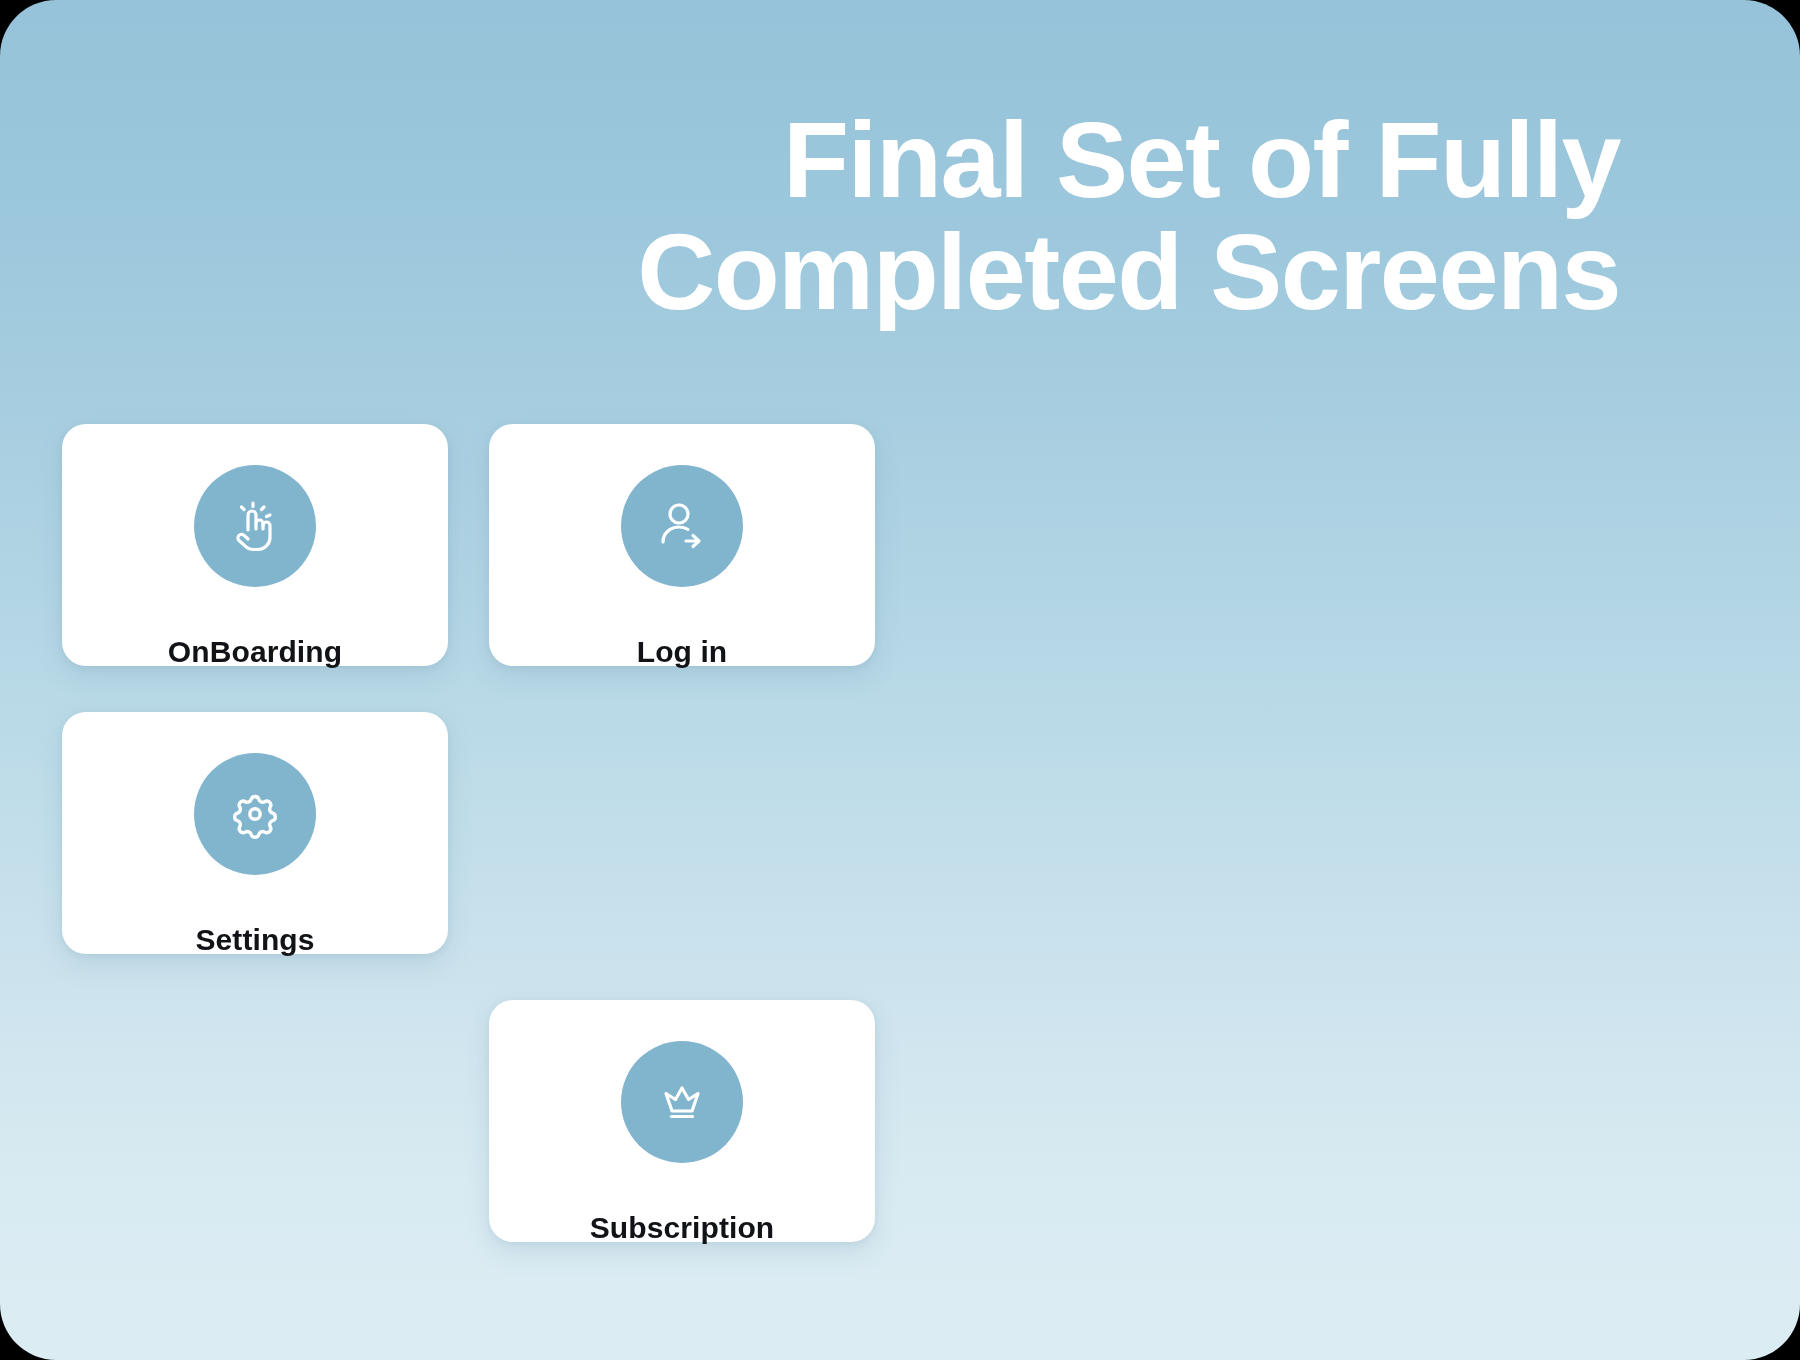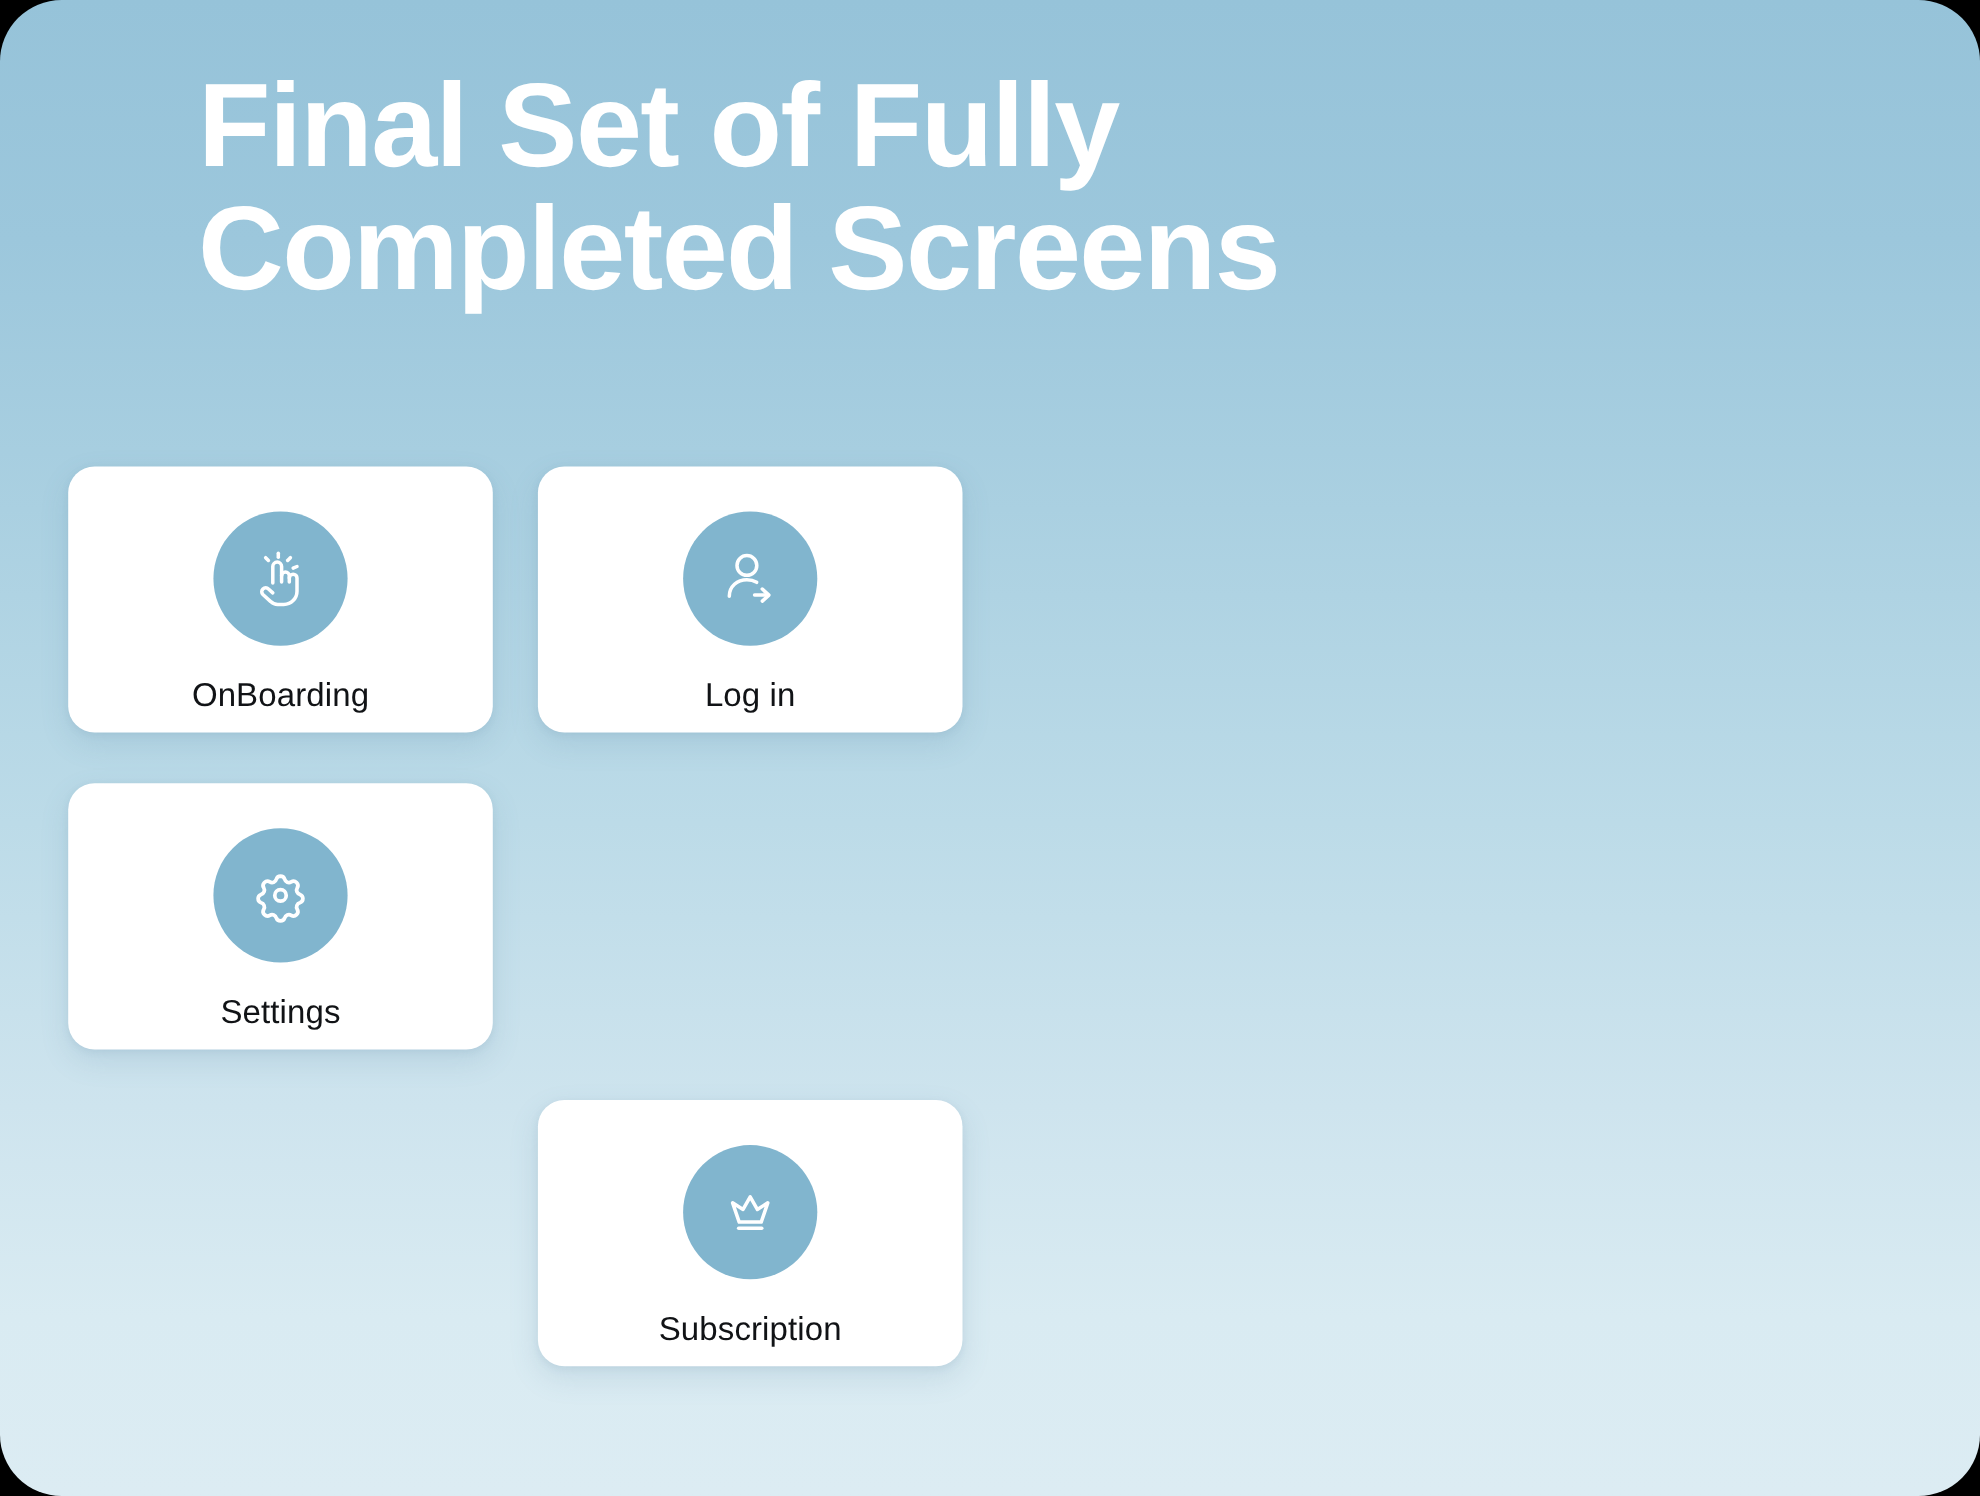--- a/index.html
+++ b/index.html
@@ -26,22 +26,22 @@
         #aad0e1 34%,
         #bcdbe8 55%,
         #cee4ee 74%,
         #d9ebf2 88%,
         #dcecf3 100%);
     overflow: hidden;
   }
 
   .page-title {
     margin: 0;
-    padding: 58px 180px 0 180px;
-    text-align: left;
+    padding: 104px 180px 0 180px;
+    text-align: right;
     color: #ffffff;
     font-family: "Liberation Sans", sans-serif;
     font-weight: bold;
     font-size: 108px;
     line-height: 1.04;
     letter-spacing: -1.5px;
     -webkit-font-smoothing: antialiased;
   }
   .page-title .title-line {
     display: block;
@@ -94,23 +94,23 @@
   .icon-circle svg {
     display: block;
     width: 64px;
     height: 64px;
   }
   .icon-circle svg * {
     vector-effect: non-scaling-stroke;
   }
 
   .card-label {
-    margin-top: 29px;
+    margin-top: 48px;
     font-family: "Liberation Sans", sans-serif;
-    font-weight: normal;
+    font-weight: bold;
     font-size: 30px;
     color: #111316;
     letter-spacing: 0.1px;
     text-align: left;
     white-space: nowrap;
   }
 </style>
 </head>
 <body>
 

